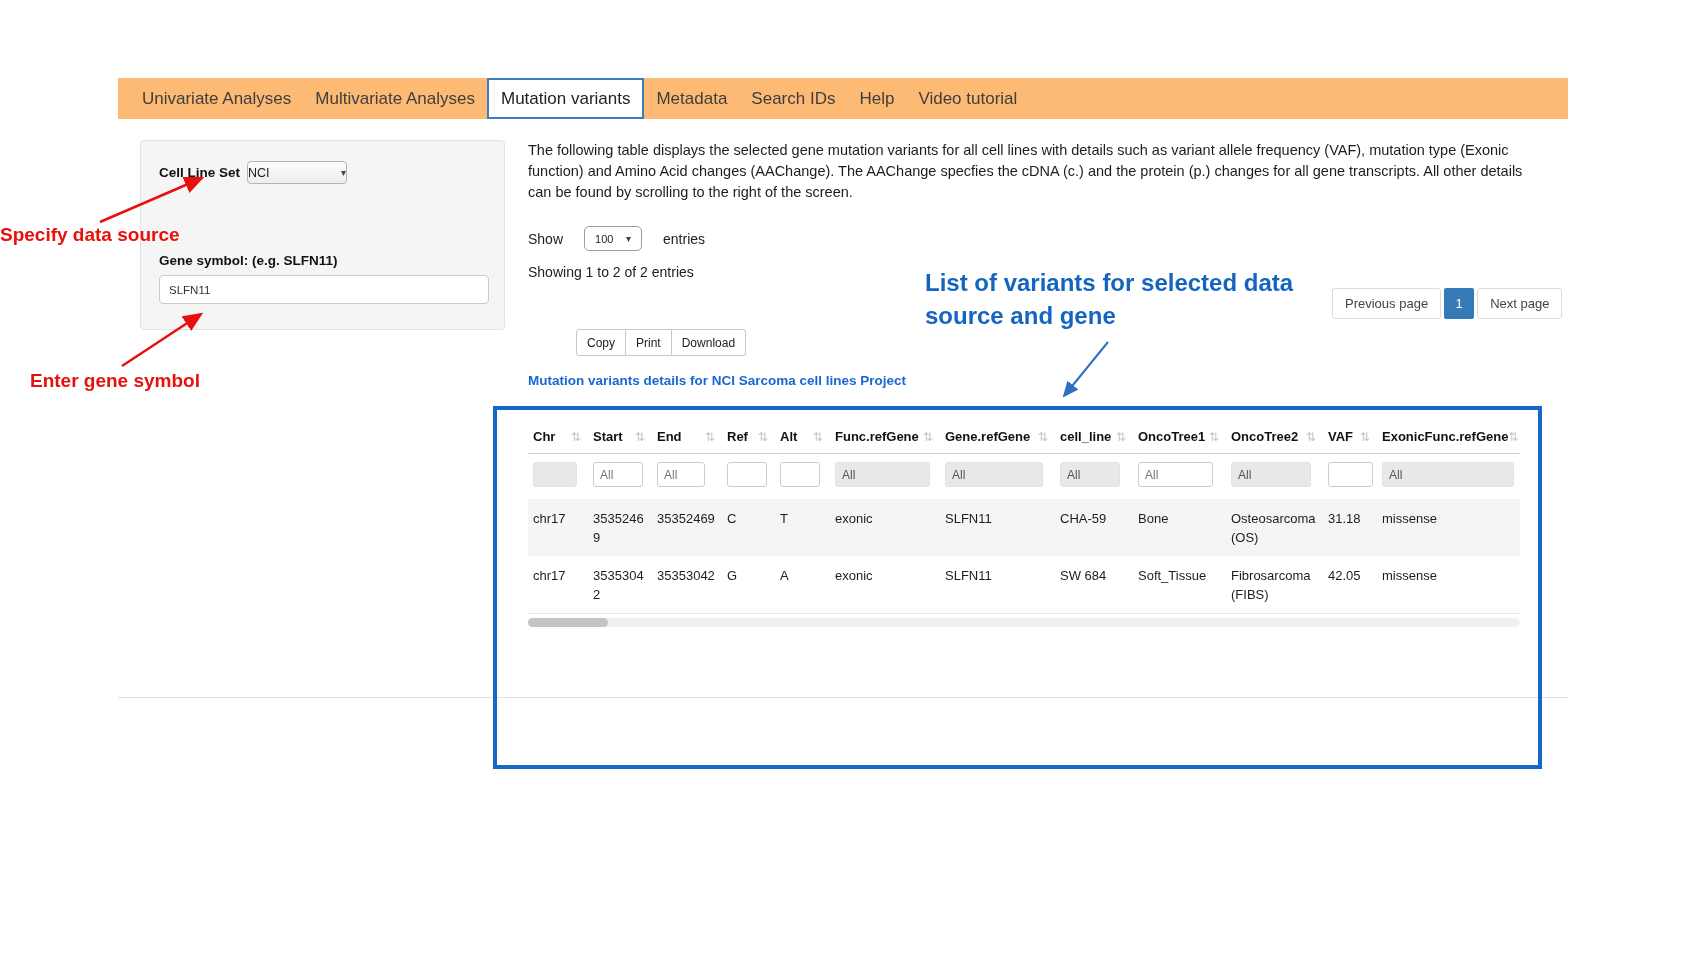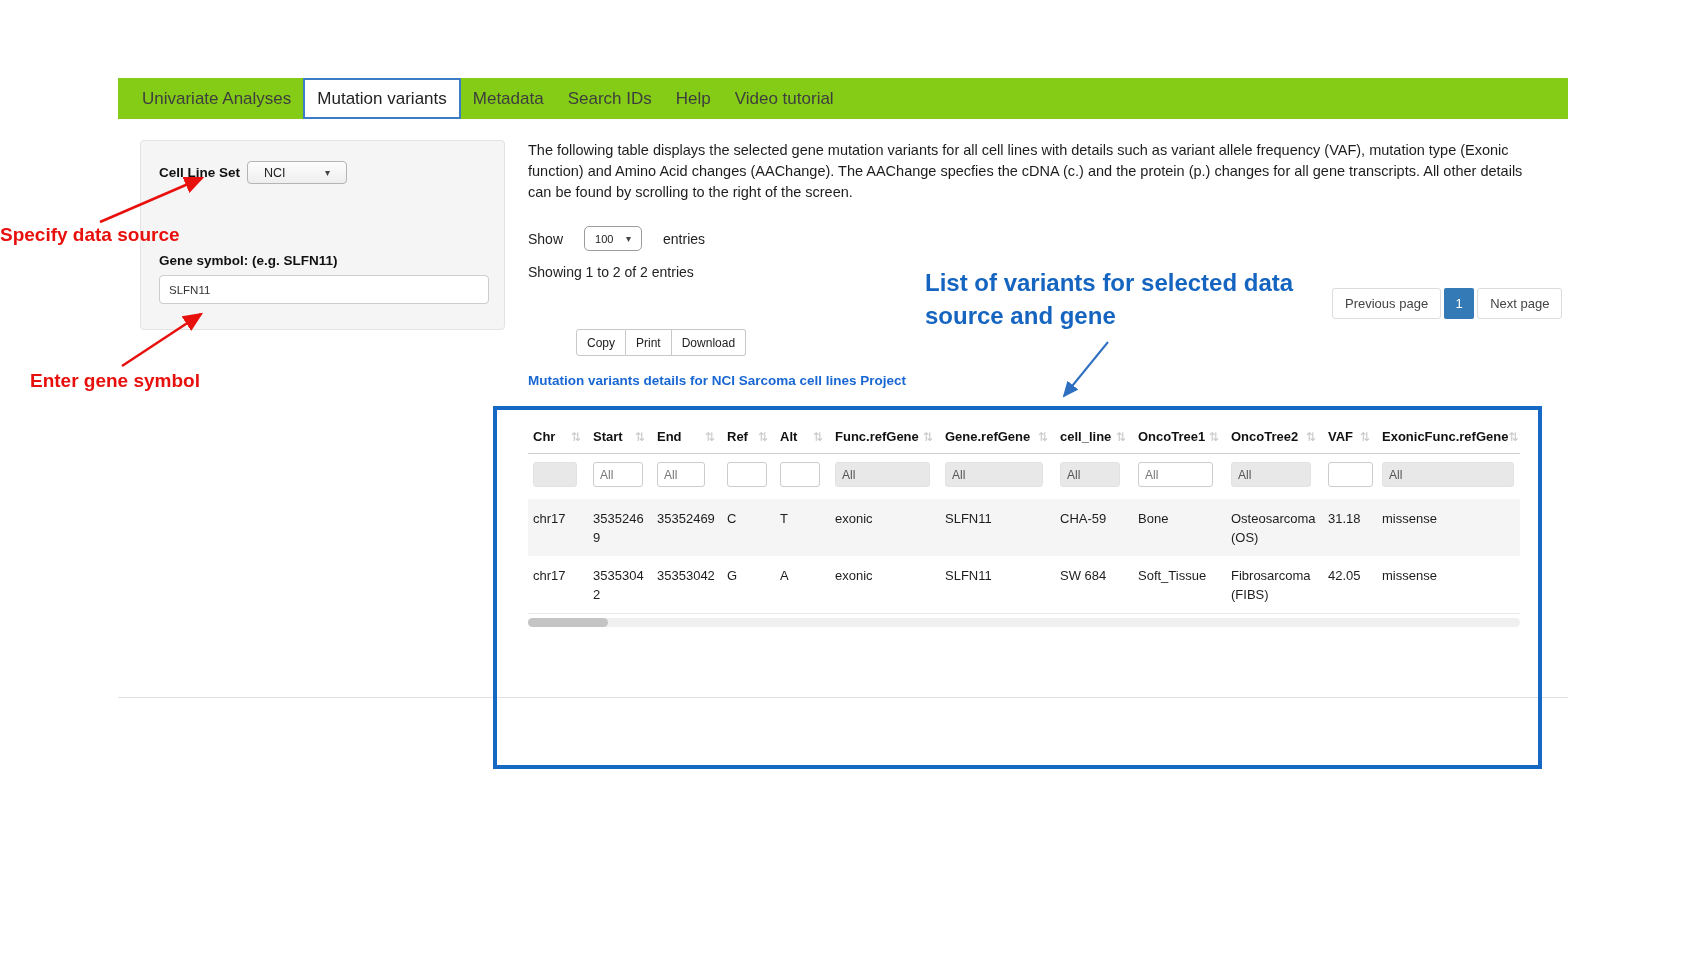--- a/index.html
+++ b/index.html
@@ -6,42 +6,42 @@
   html,body { width:1700px; height:956px; }
   body {
     position:relative; background:#fff; overflow:hidden;
     font-family:"Liberation Sans", sans-serif; color:#222;
   }
   .abs { position:absolute; }
 
   
   .navbar {
     left:118px; top:78px; width:1450px; height:41px;
-    background:#84cc16; display:flex; align-items:stretch; padding-left:12px;
+    background:#fdba74; display:flex; align-items:stretch; padding-left:12px;
   }
   .tab {
     display:flex; align-items:center; padding:0 12px;
     font-size:17px; color:#3e3e3e; cursor:pointer; white-space:nowrap;
   }
   .tab.active {
     background:#fff; border:2px solid #3b7cc4; color:#222;
   }
 
   
   .panel {
     left:140px; top:140px; width:365px; height:190px;
     background:#f5f5f5; border:1px solid #e3e3e3; border-radius:4px;
   }
   .panel-row { position:absolute; left:18px; display:flex; align-items:center; gap:7px; }
   .panel-label { font-size:13.5px; font-weight:bold; color:#111; }
   .select {
     display:inline-flex; align-items:center; justify-content:space-between;
     width:100px; height:23px; border:1px solid #b4b4b4; border-radius:4px;
     background:linear-gradient(#fdfdfd,#eeeeee); font-size:12.5px; color:#222;
-    padding:0 16px; cursor:pointer;
+    padding:0 0; cursor:pointer;
   }
   .chev { font-size:10px; color:#444; }
   .text-input {
     position:absolute; left:18px; top:134px; width:330px; height:29px;
     border:1px solid #ccc; border-radius:4px; background:#fff;
     font-size:11.5px; color:#333; padding:0 9px; font-family:inherit;
   }
 
   
   .red-note { color:#e8100c; font-weight:bold; font-size:19px; white-space:nowrap; }
@@ -120,20 +120,21 @@
   .hscroll-thumb {
     position:absolute; left:0; top:0; width:80px; height:9px;
     background:#c4c4c4; border-radius:5px; cursor:grab;
   }
 </style>
 </head>
 <body>
 
 <nav class="abs navbar">
   <div class="tab">Univariate Analyses</div>
+  <div class="tab">Multivariate Analyses</div>
   <div class="tab active">Mutation variants</div>
   <div class="tab">Metadata</div>
   <div class="tab">Search IDs</div>
   <div class="tab">Help</div>
   <div class="tab">Video tutorial</div>
 </nav>
 
 <div class="abs panel">
   <div class="panel-row" style="top:20px;">
     <span class="panel-label">Cell Line Set</span>

